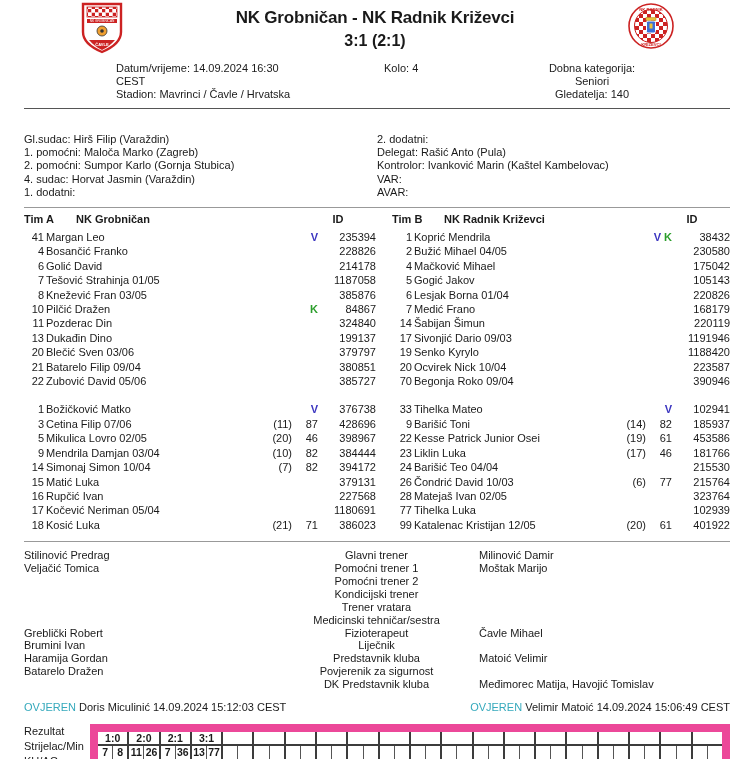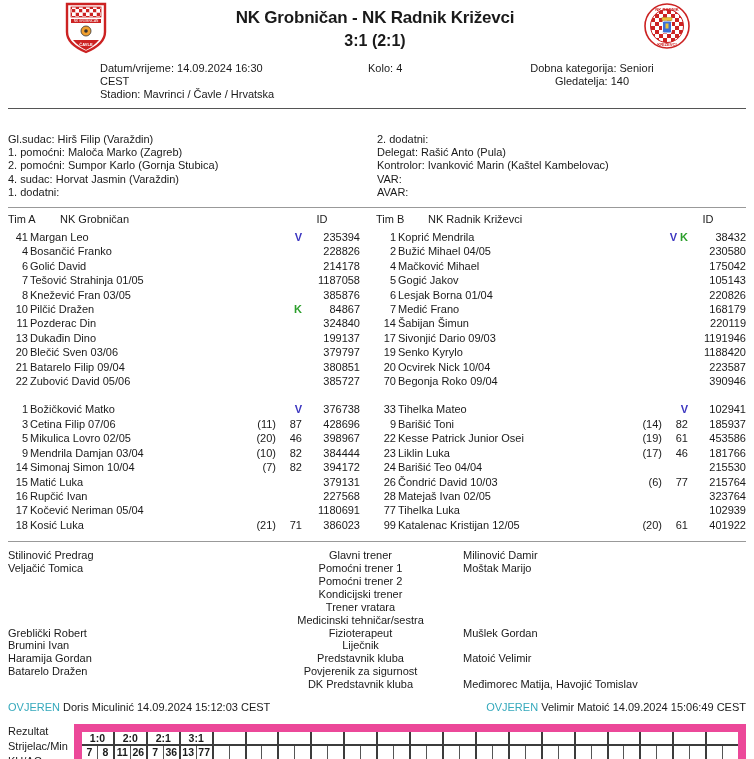--- a/index.html
+++ b/index.html
@@ -1,18 +1,18 @@
 <!DOCTYPE html>
 <html><head>
 <meta charset="utf-8">
 <style>
   * { margin:0; padding:0; box-sizing:border-box; }
   html,body { background:#ffffff; }
   body { width:754px; height:759px; font-family:"Liberation Sans", sans-serif; color:#1a1a1a; overflow:hidden; }
-  .page { width:754px; height:759px; padding:0 8px; position:relative; }
+  .page { width:754px; height:759px; padding:0 24px; position:relative; }
 
   
   .header { display:flex; align-items:flex-start; padding-top:2px; height:56px; }
   .crest { flex:0 0 auto; }
   .crest-left { margin-left:57px; }
   .crest-right { margin-right:55px; }
   .title-wrap { flex:1; text-align:center; padding-top:6px; }
   .match-title { font-size:17px; font-weight:bold; letter-spacing:-0.2px; }
   .match-score { font-size:16px; font-weight:bold; margin-top:4px; }
 
@@ -25,21 +25,21 @@
   .rule-dark { border:none; border-top:1px solid #555; margin-top:7px; }
   .rule-gray { border:none; border-top:1px solid #999; }
 
   
   .officials { display:grid; grid-template-columns:1fr 1fr; margin-top:24px; font-size:11px; line-height:13.2px; }
   .officials .col div { white-space:nowrap; }
   .officials { margin-bottom:8px; }
 
   
   .teams { display:grid; grid-template-columns:352px 1fr; column-gap:16px; margin-top:4px; font-size:11px; }
-  .team-head { display:flex; font-weight:normal; line-height:15px; margin-bottom:3px; }
+  .team-head { display:flex; font-weight:bold; line-height:15px; margin-bottom:3px; }
   .team-label { width:52px; }
   .team-name { flex:1; }
   .team-id-head { width:76px; text-align:center; }
   .prow { display:flex; line-height:14.4px; }
   .pnum { width:20px; text-align:right; }
   .pname { flex:1; padding-left:2px; white-space:nowrap; overflow:hidden; }
   .psub { width:32px; text-align:right; }
   .pmin { width:26px; display:flex; justify-content:flex-end; gap:3px; }
   .pmin span:empty, .psub:empty { display:none; }
   .pid { width:58px; text-align:right; }
@@ -571,21 +571,21 @@
 
       <div class="staff-row">
         <div class="staff-left"></div>
         <div class="staff-role">Medicinski tehničar/sestra</div>
         <div class="staff-right"></div>
       </div>
 
       <div class="staff-row">
         <div class="staff-left">Greblički Robert</div>
         <div class="staff-role">Fizioterapeut</div>
-        <div class="staff-right">Mušlek Gordan</div>
+        <div class="staff-right">Čavle Mihael</div>
       </div>
 
       <div class="staff-row">
         <div class="staff-left">Brumini Ivan</div>
         <div class="staff-role">Liječnik</div>
         <div class="staff-right"></div>
       </div>
 
       <div class="staff-row">
         <div class="staff-left">Haramija Gordan</div>

